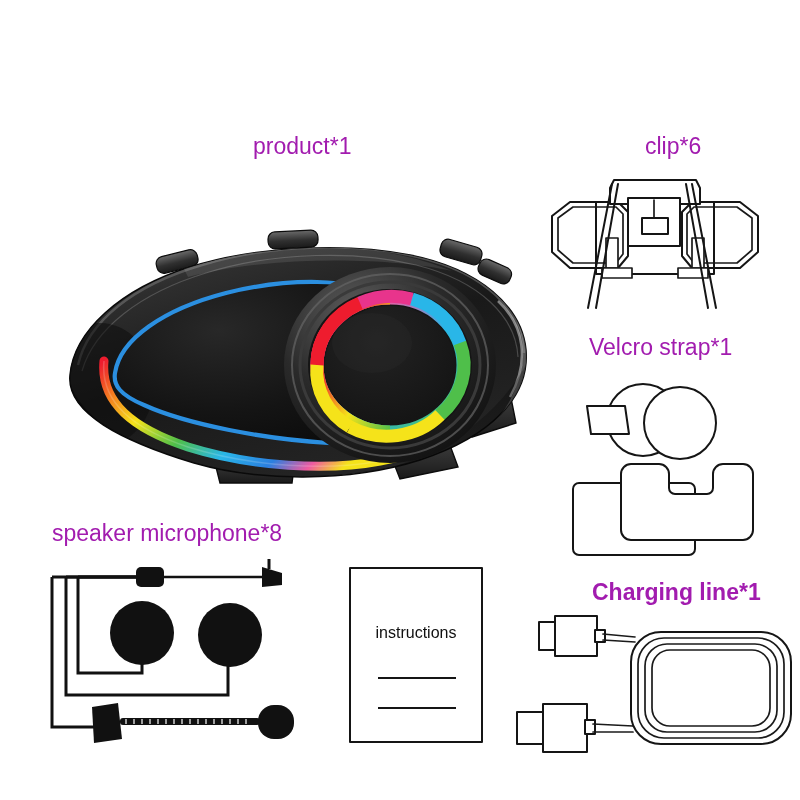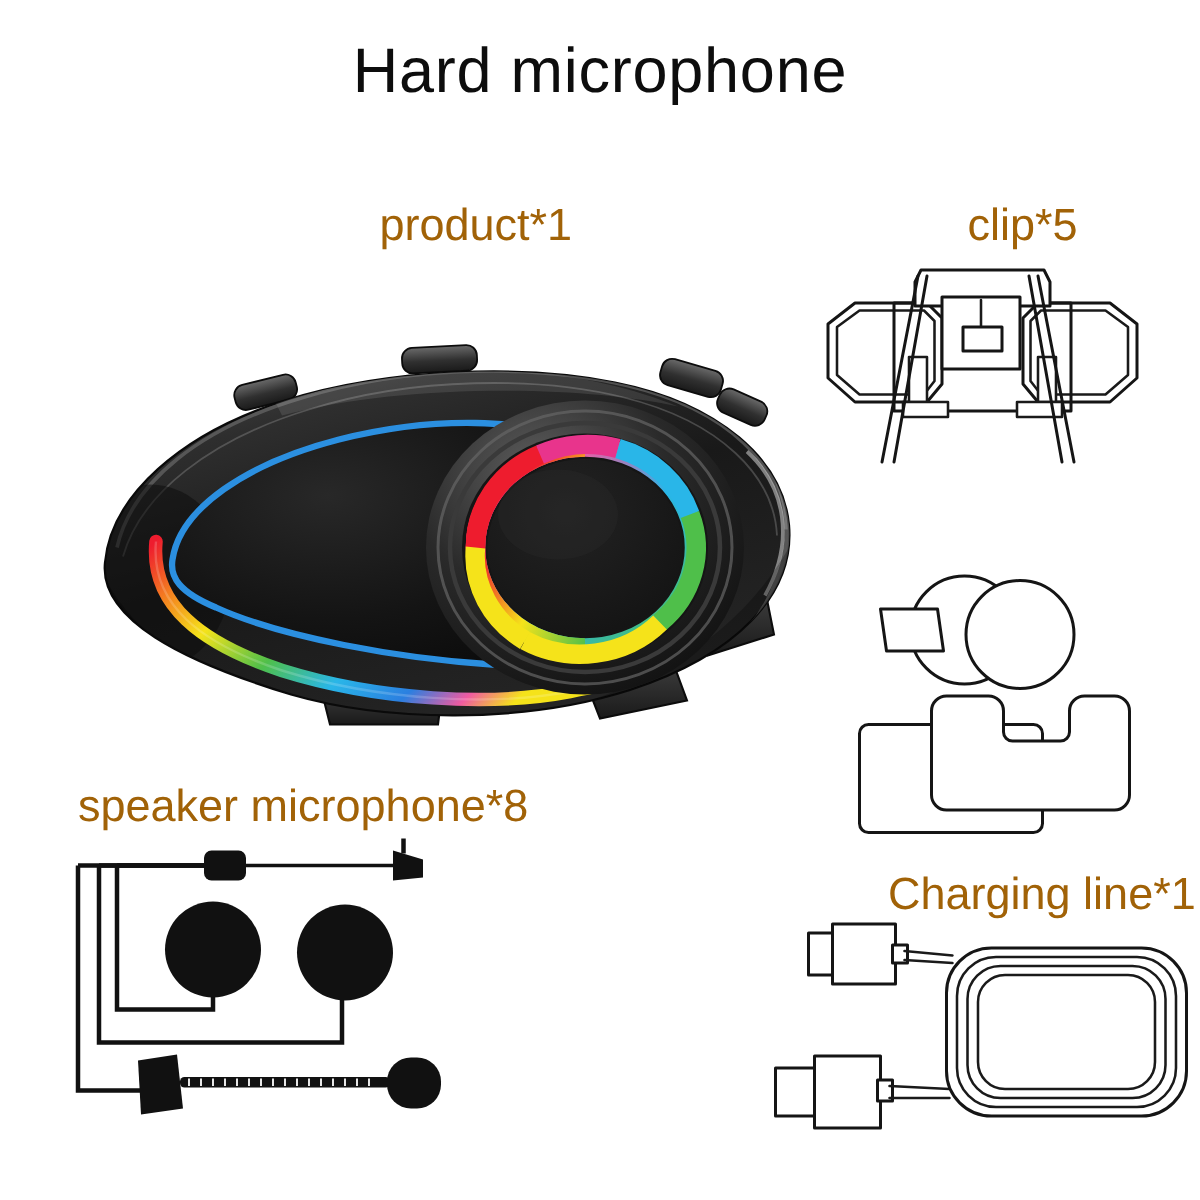--- a/index.html
+++ b/index.html
@@ -28,32 +28,32 @@
     width: 800px;
     text-align: center;
     font-size: 42px;
     font-weight: 400;
     letter-spacing: 0.5px;
     color: #0d0d0d;
     line-height: 1.2;
   }
   .label {
     position: absolute;
-    font-size: 30px;
+    font-size: 23px;
     font-weight: 400;
-    color: #a16207;
+    color: #a21caf;
     white-space: nowrap;
     line-height: 1.1;
   }
   .lbl-product   { left: 253px; top: 134px; }
   .lbl-clip      { left: 645px; top: 134px; }
   .lbl-velcro    { left: 589px; top: 335px; }
   .lbl-speaker   { left: 52px;  top: 521px; }
   .lbl-instr     { left: 341px; top: 521px; }
-  .lbl-charging  { left: 592px; top: 580px; }
+  .lbl-charging  { left: 592px; top: 580px; font-weight: bold; }
 
   .art {
     position: absolute;
     display: block;
   }
   .art-product  { left: 60px;  top: 215px;  width: 480px; height: 300px; }
   .art-clip     { left: 540px; top: 168px;  width: 230px; height: 145px; }
   .art-velcro   { left: 555px; top: 378px;  width: 215px; height: 185px; }
   .art-speaker  { left: 30px;  top: 555px;  width: 310px; height: 210px; }
   .art-instr    { left: 340px; top: 552px;  width: 155px; height: 205px; }
@@ -63,21 +63,20 @@
   .ln { fill: none; stroke: #151515; stroke-width: 2; stroke-linejoin: round; stroke-linecap: round; }
   .ln-thin { fill: none; stroke: #1a1a1a; stroke-width: 1.7; stroke-linejoin: round; stroke-linecap: round; }
   .fill-white { fill: #ffffff; }
   .solid-black { fill: #111111; }
 </style>
 </head>
 <body>
 
 <div class="page">
 
-  <div class="title">Hard microphone</div>
 
   <div class="label lbl-product">product*1</div>
 
   <div class="art art-product">
     <svg viewBox="0 0 480 300" width="480" height="300">
       <defs>
         <linearGradient id="bodyGrad" x1="0" y1="0" x2="0.55" y2="1">
           <stop offset="0%" stop-color="#4c4c4c"></stop>
           <stop offset="22%" stop-color="#2e2e2e"></stop>
           <stop offset="55%" stop-color="#191919"></stop>
@@ -225,21 +224,21 @@
 
           <ellipse cx="330" cy="150" rx="65" ry="59" fill="url(#centreGrad)"></ellipse>
           <ellipse cx="312" cy="128" rx="40" ry="30" fill="#2c2c2c" opacity="0.35"></ellipse>
         </g>
 
         <path d="M 120 46 C 210 22, 320 26, 392 56 C 330 42, 210 40, 128 62 Z" fill="#ffffff" opacity="0.10"></path>
       </g>
     </svg>
   </div>
 
-  <div class="label lbl-clip">clip*5</div>
+  <div class="label lbl-clip">clip*6</div>
   <div class="art art-clip">
     <svg viewBox="0 0 230 145" width="230" height="145">
 
       <path class="ln" d="M 12 48 L 30 34 L 78 34 L 88 44 L 88 88 L 78 100 L 30 100 L 12 84 Z"></path>
       <path class="ln-thin" d="M 18 50 L 33 39 L 76 39 L 83 46 L 83 86 L 76 95 L 33 95 L 18 82 Z"></path>
       <path class="ln" d="M 218 48 L 200 34 L 152 34 L 142 44 L 142 88 L 152 100 L 200 100 L 218 84 Z"></path>
       <path class="ln-thin" d="M 212 50 L 197 39 L 154 39 L 147 46 L 147 86 L 154 95 L 197 95 L 212 82 Z"></path>
 
       <path class="ln" d="M 56 34 L 174 34 L 174 106 L 56 106 Z"></path>
 
@@ -254,20 +253,21 @@
       <path class="ln-thin fill-white" d="M 62 100 L 92 100 L 92 110 L 62 110 Z"></path>
       <path class="ln-thin fill-white" d="M 138 100 L 168 100 L 168 110 L 138 110 Z"></path>
 
       <path class="ln" d="M 72 16 L 48 140"></path>
       <path class="ln" d="M 78 16 L 56 140"></path>
       <path class="ln" d="M 152 16 L 176 140"></path>
       <path class="ln" d="M 146 16 L 168 140"></path>
     </svg>
   </div>
 
+  <div class="label lbl-velcro">Velcro strap*1</div>
   <div class="art art-velcro">
     <svg viewBox="0 0 215 185" width="215" height="185">
 
       <circle class="ln fill-white" cx="88" cy="42" r="36"></circle>
 
       <path class="ln fill-white" d="M 32 28 L 70 28 L 74 56 L 36 56 Z"></path>
 
       <circle class="ln fill-white" cx="125" cy="45" r="36"></circle>
 
       <rect class="ln fill-white" x="18" y="105" width="122" height="72" rx="6"></rect>
@@ -330,20 +330,28 @@
           <path d="M 184 164 L 184 169"></path>
         <path d="M 192 164 L 192 169"></path>
           <path d="M 200 164 L 200 169"></path>
         <path d="M 208 164 L 208 169"></path>
           <path d="M 216 164 L 216 169"></path>
       </g>
       <rect class="solid-black" x="228" y="150" width="36" height="34" rx="16"></rect>
     </svg>
   </div>
 
+  <div class="art art-instr">
+    <svg viewBox="0 0 155 205" width="155" height="205">
+      <rect class="ln fill-white" x="10" y="16" width="132" height="174"></rect>
+      <text x="76" y="86" text-anchor="middle" font-family="Liberation Sans, sans-serif" font-size="16" fill="#101010">instructions</text>
+      <line x1="38" y1="126" x2="116" y2="126" stroke="#151515" stroke-width="2"></line>
+      <line x1="38" y1="156" x2="116" y2="156" stroke="#151515" stroke-width="2"></line>
+    </svg>
+  </div>
 
   <div class="label lbl-charging">Charging line*1</div>
   <div class="art art-charging">
     <svg viewBox="0 0 295 160" width="295" height="160">
 
       <rect class="ln fill-white" x="34" y="14" width="20" height="28"></rect>
       <rect class="ln fill-white" x="50" y="8" width="42" height="40"></rect>
       <rect class="ln fill-white" x="90" y="22" width="10" height="12"></rect>
       <path class="ln-thin" d="M 98 26 L 130 29"></path>
       <path class="ln-thin" d="M 98 32 L 130 34"></path>

